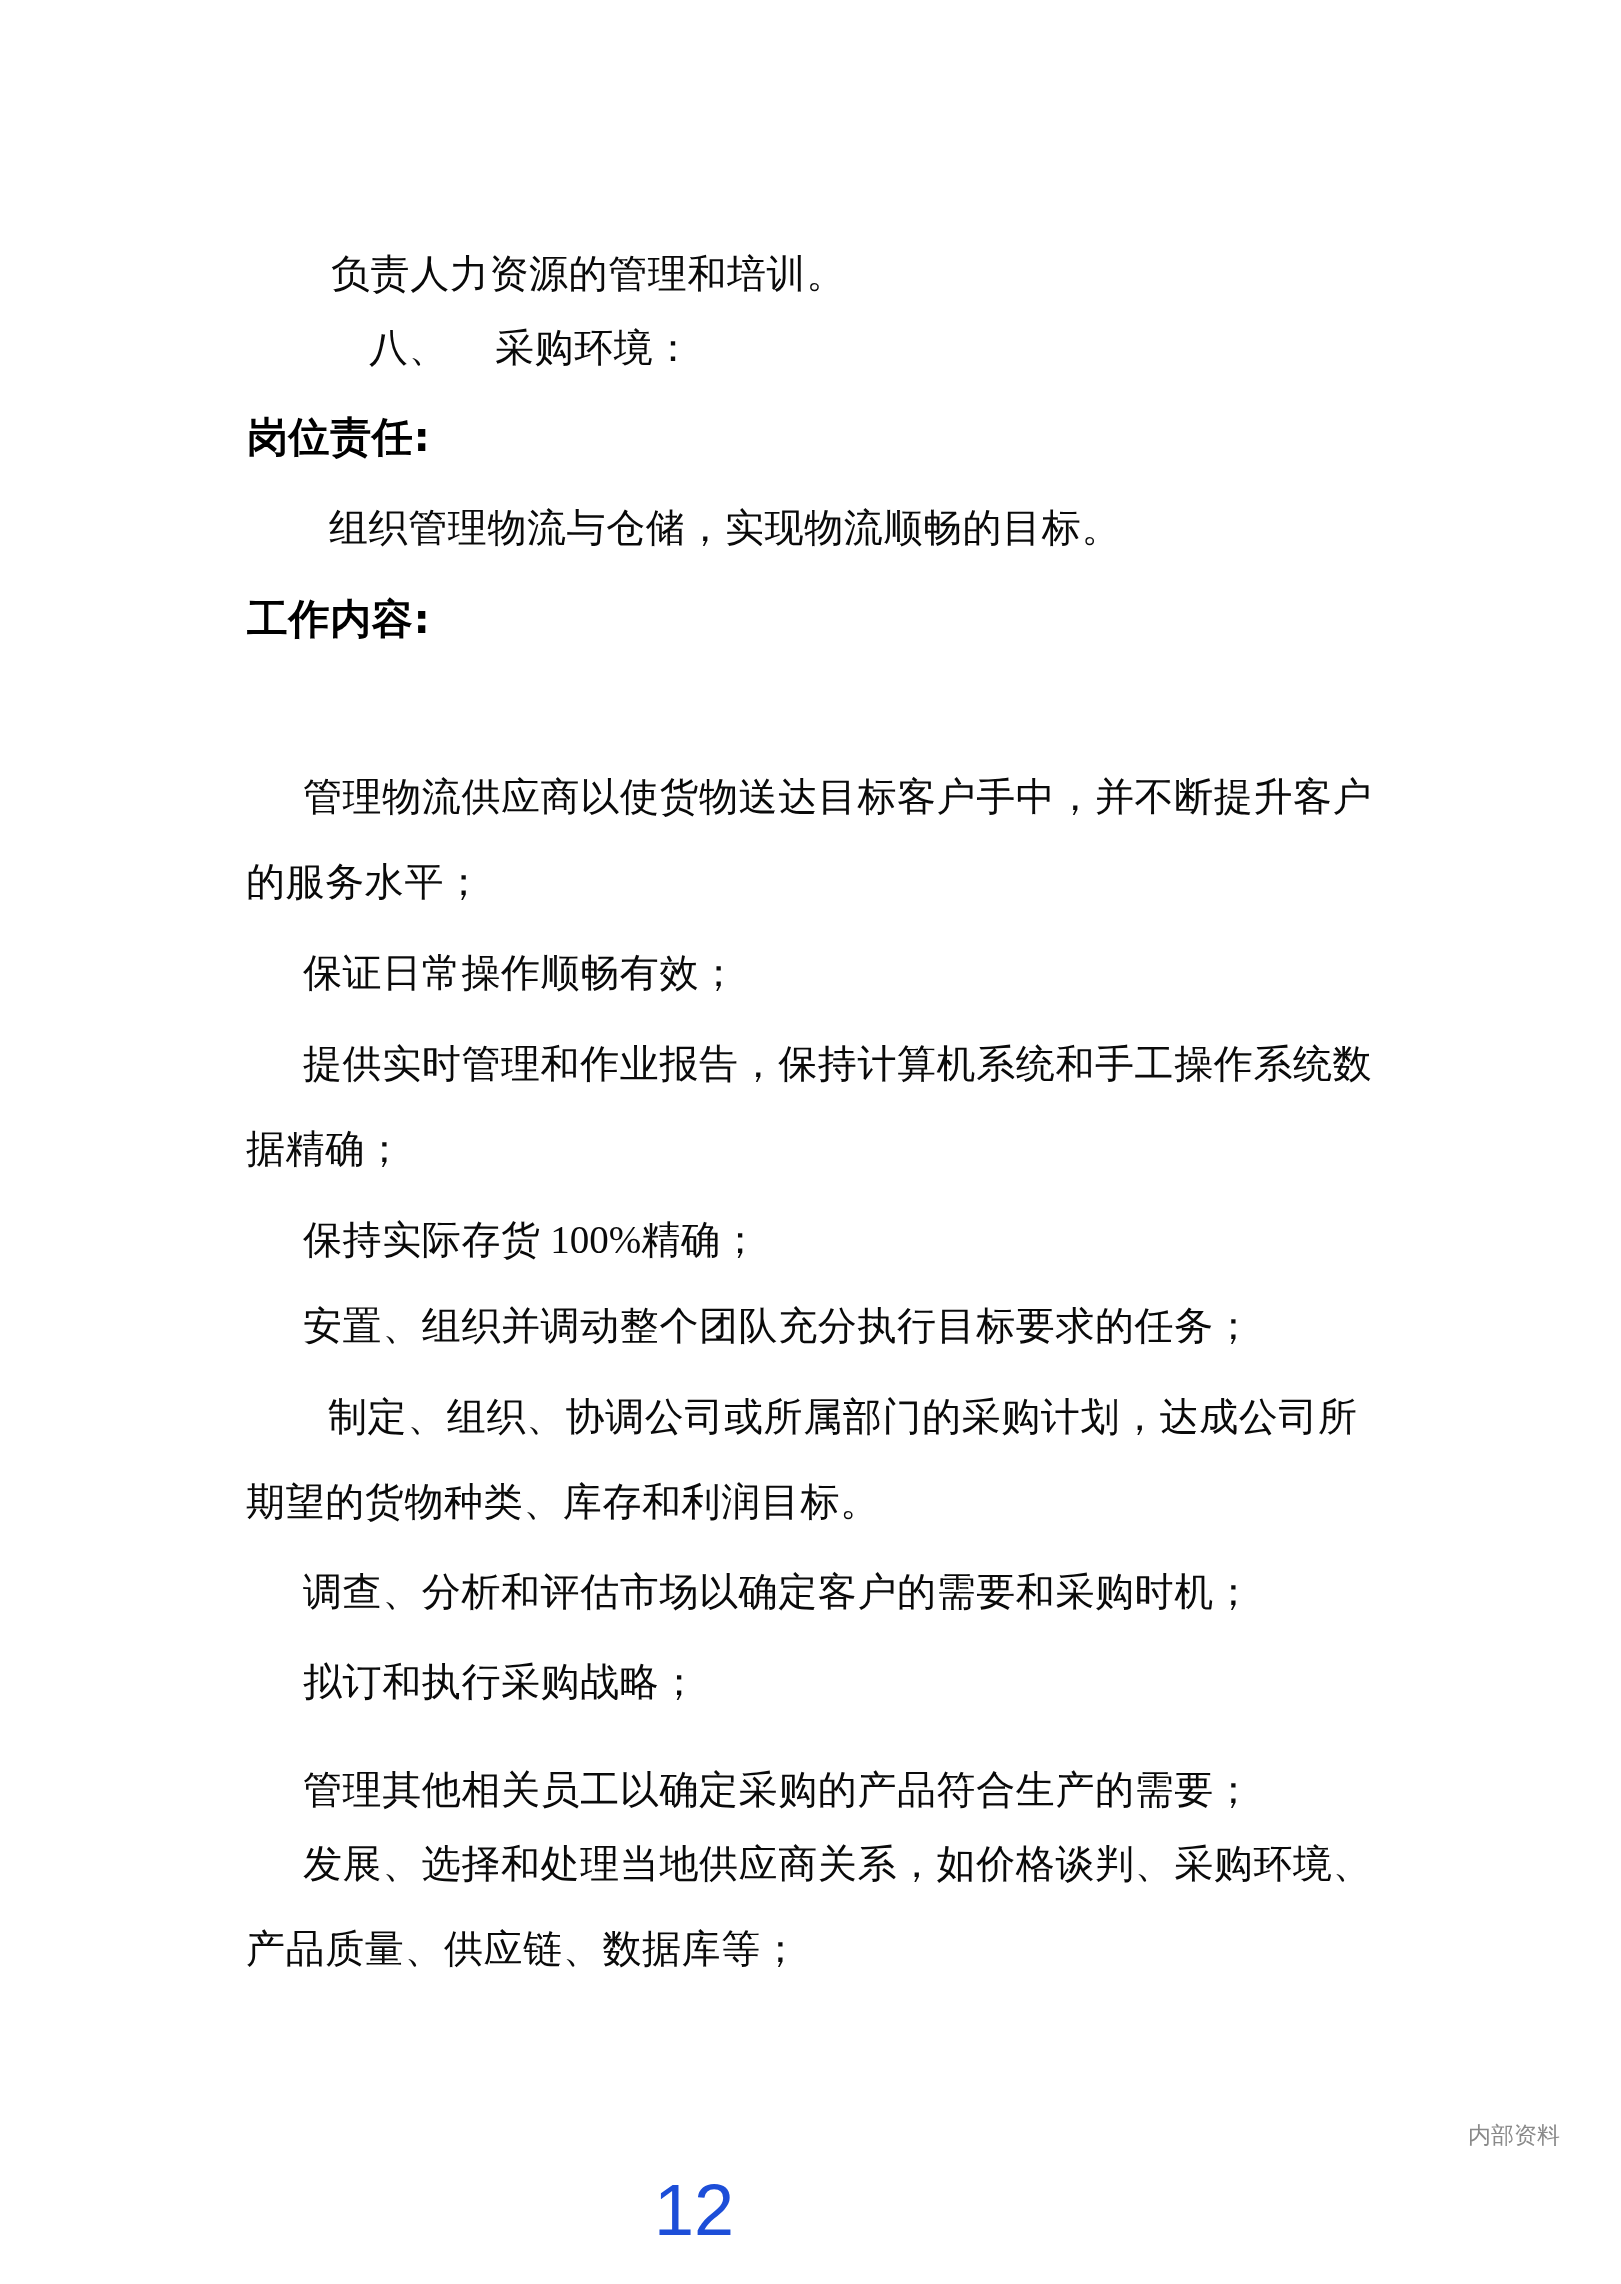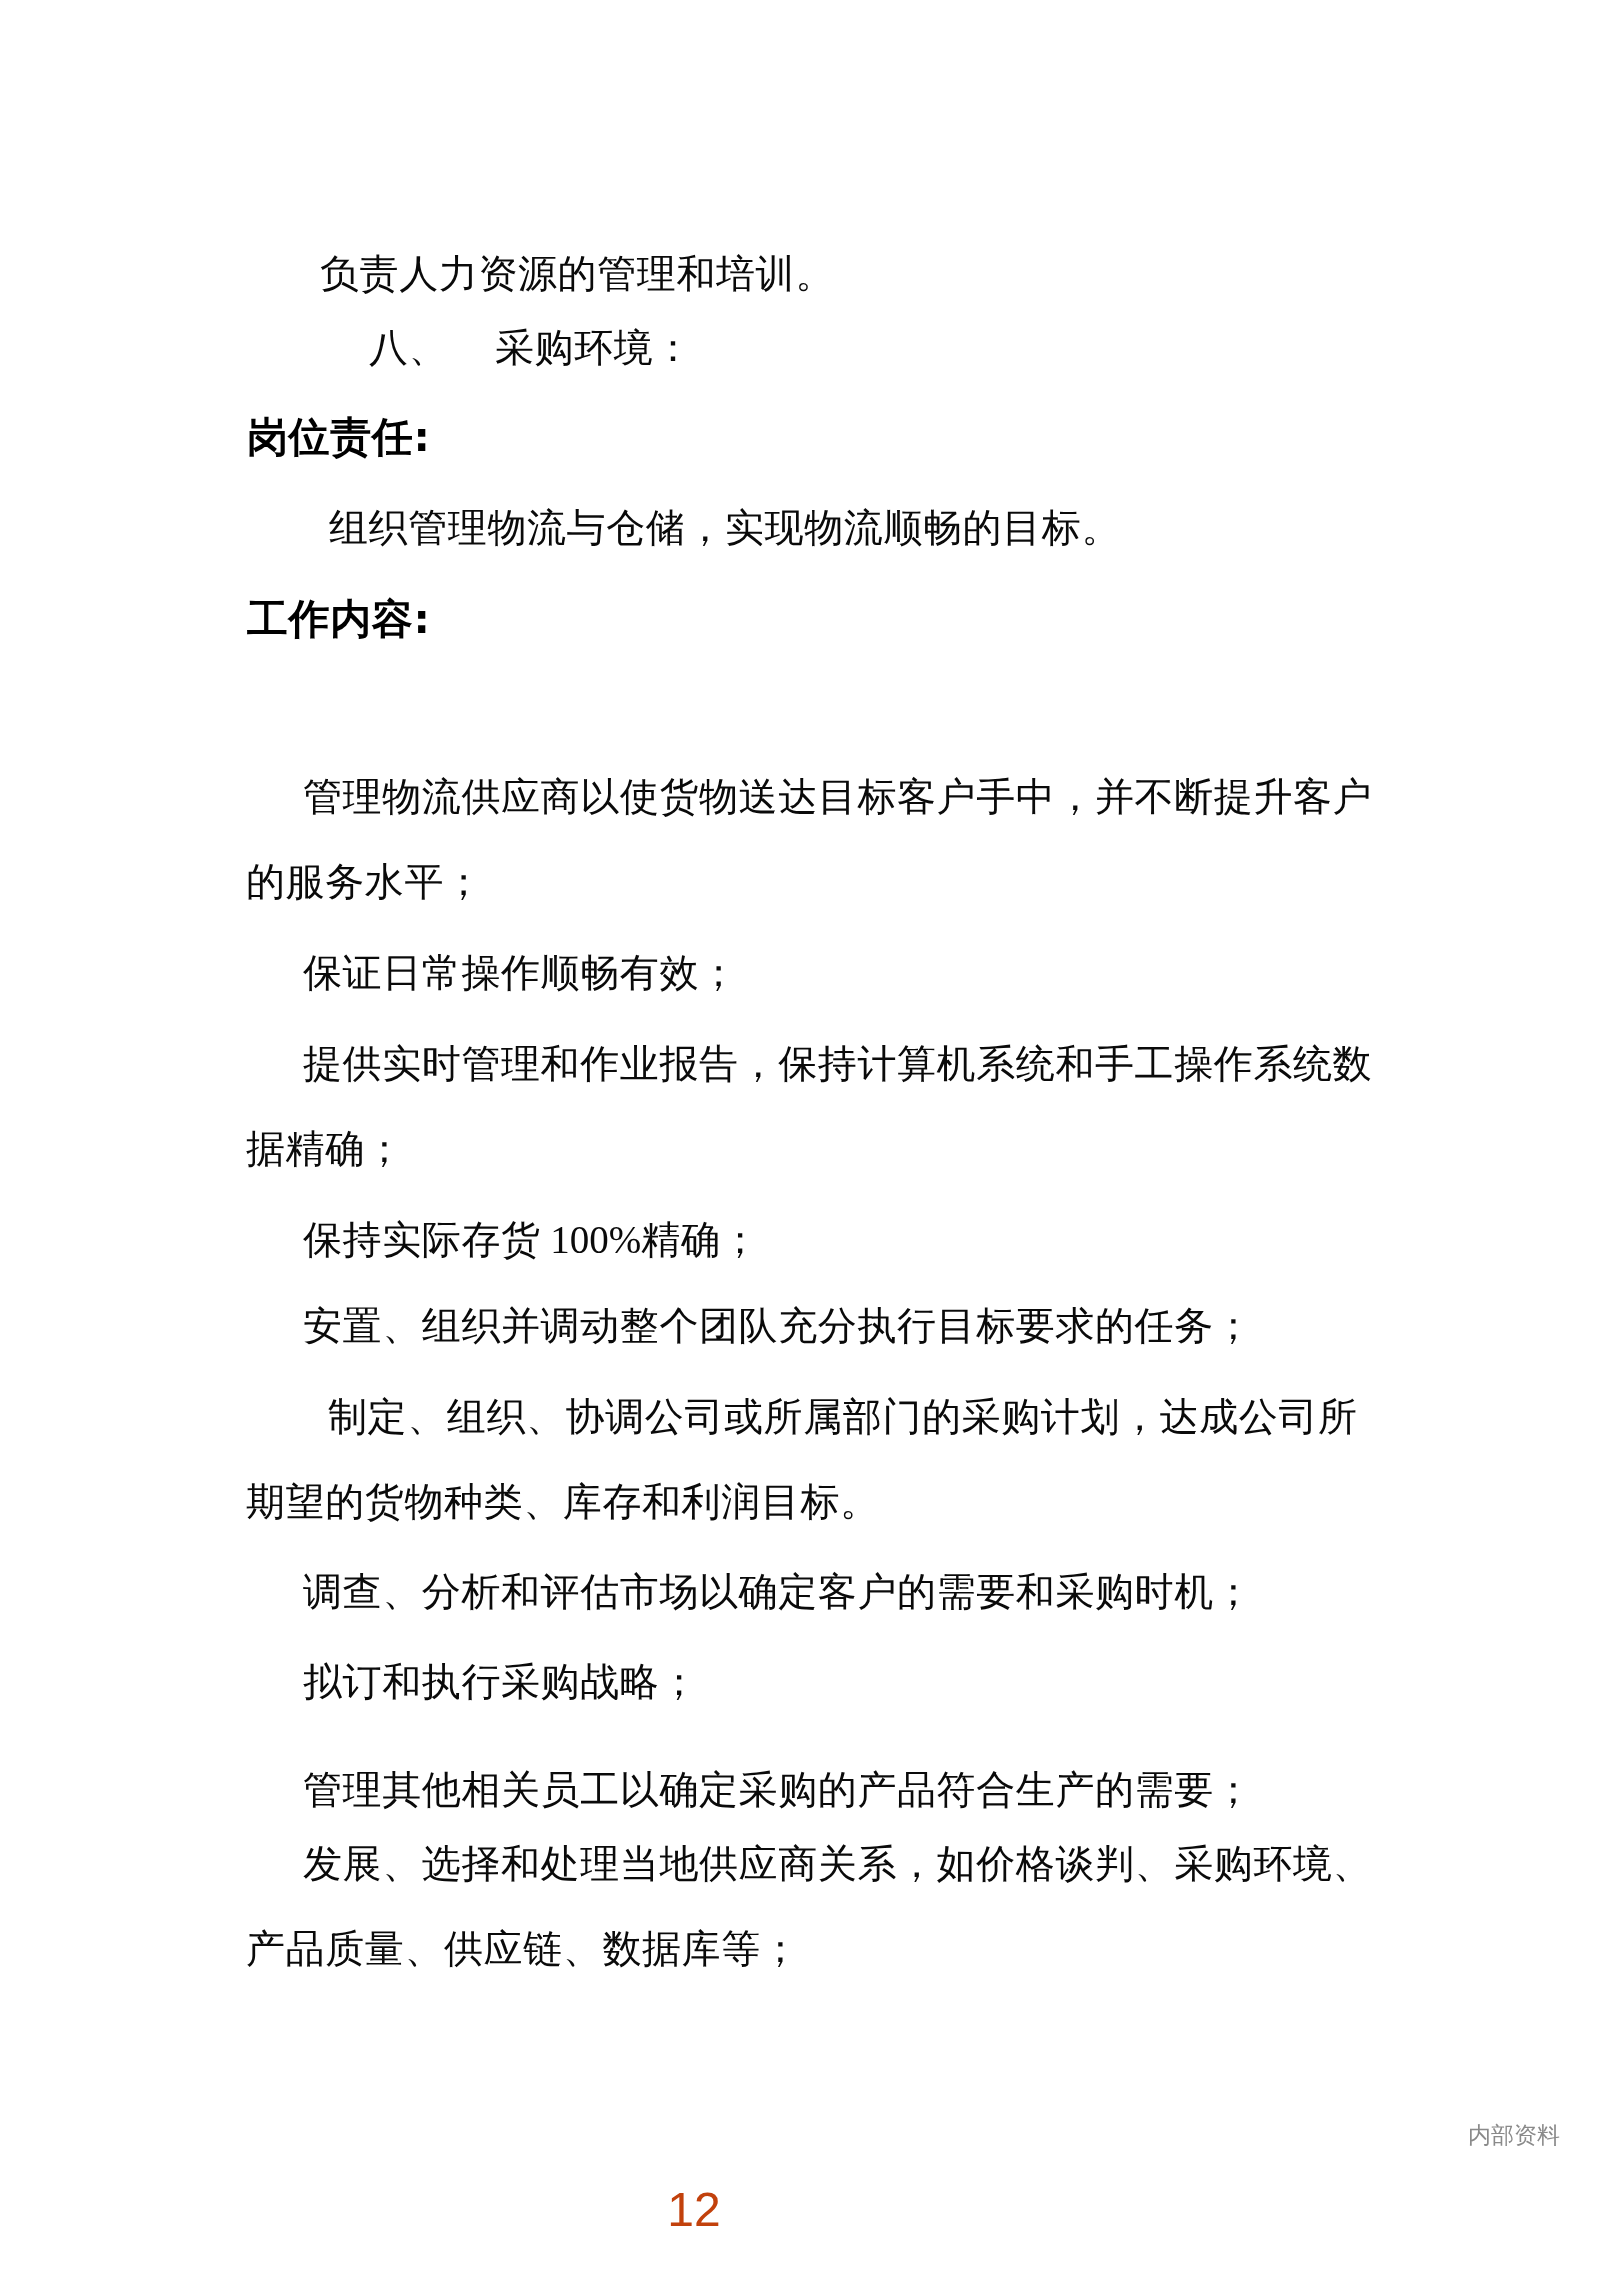--- a/index.html
+++ b/index.html
@@ -51,32 +51,32 @@
       line-height: 23px;
       color: #8a8a8a;
       top: 2124px;
     }
     .page-number {
       position: absolute;
       left: 0;
       width: 1388px;
       text-align: center;
       font-family: "Liberation Sans", "DejaVu Sans", sans-serif;
-      font-size: 48px;
+      font-size: 72px;
       line-height: 60px;
-      color: #c2410c;
+      color: #1d4ed8;
       top: 2180px;
     }
   </style>
 </head>
 <body>
 
 <div class="page">
 
-  <div class="line" style="left:320px; top:254px;">负责人力资源的管理和培训。</div>
+  <div class="line" style="left:331px; top:254px;">负责人力资源的管理和培训。</div>
 
   <div class="line" style="left:369px; top:328px;">八、</div>
   <div class="line" style="left:495px; top:328px;">采购环境：</div>
 
   <div class="line heading" style="left:247px; top:417px;">岗位责任:</div>
   <div class="line" style="left:329px; top:508px;">组织管理物流与仓储，实现物流顺畅的目标。</div>
 
   <div class="line heading" style="left:247px; top:599px;">工作内容:</div>
 
   <div class="line" style="left:303px; top:777px;">管理物流供应商以使货物送达目标客户手中，并不断提升客户</div>

